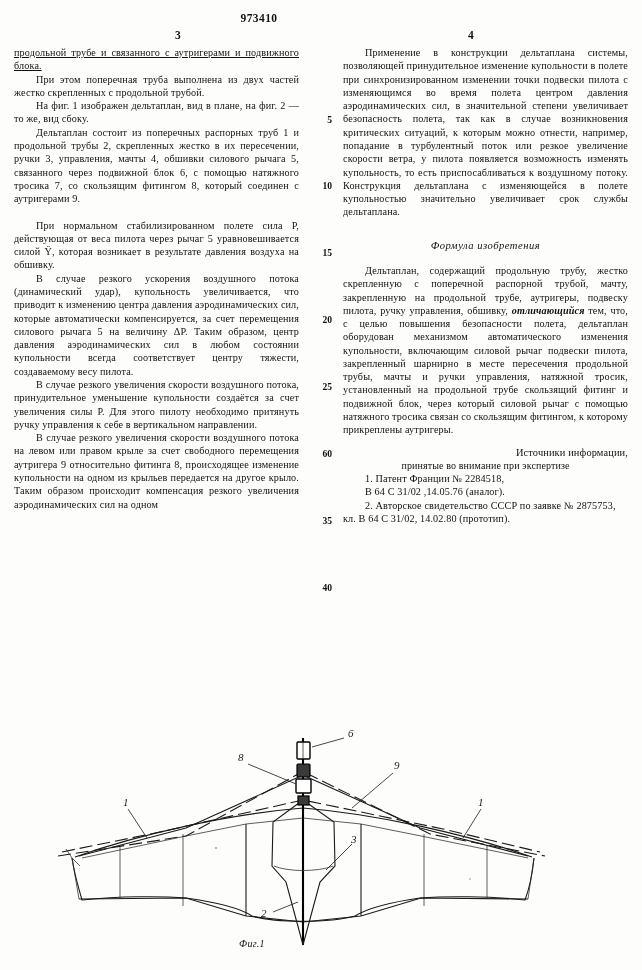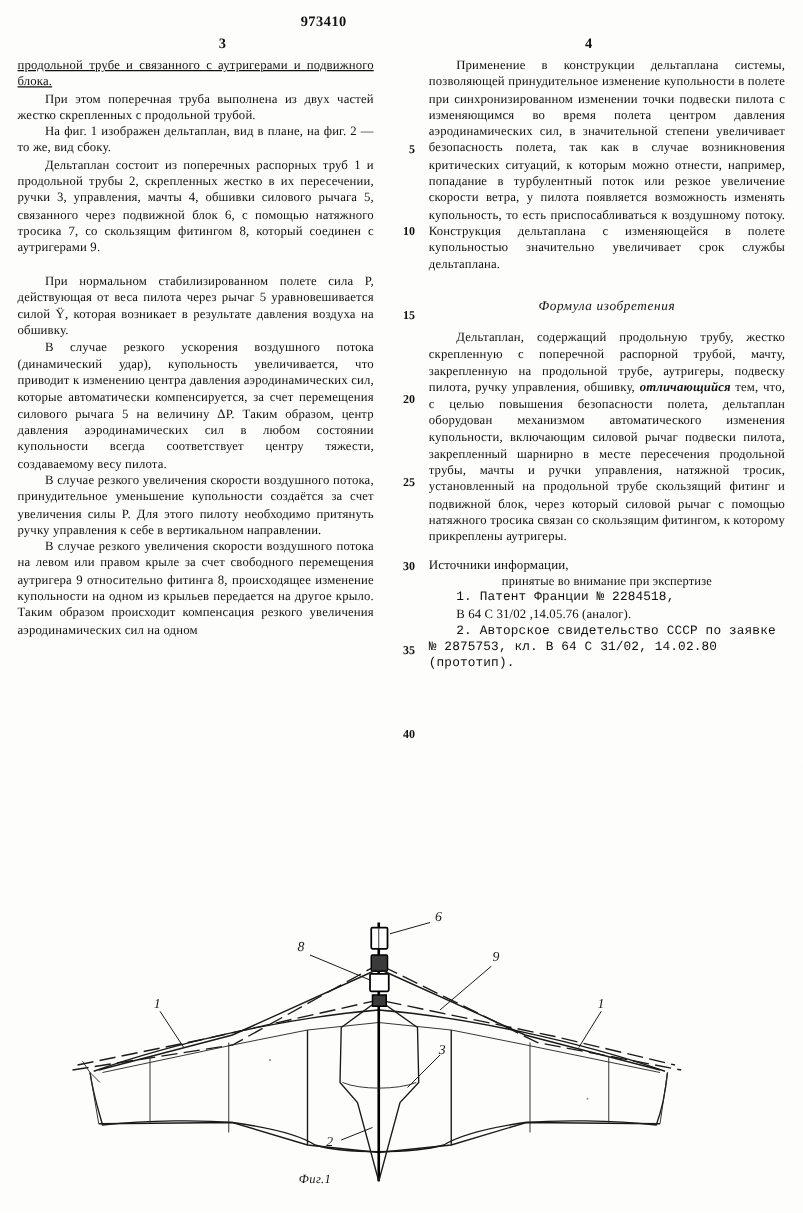--- a/index.html
+++ b/index.html
@@ -68,31 +68,31 @@
   .center-head {
     text-align: center;
     text-indent: 0 !important;
     font-style: italic;
     font-size: 10.6px;
     margin-top: 20px !important;
     margin-bottom: 12px !important;
     letter-spacing: 0.5px;
   }
   .src-head {
-    text-align: left;
+    text-align: right;
     text-indent: 0 !important;
     margin-top: 9px !important;
     font-size: 10.4px;
   }
   .src-sub {
     text-align: center;
     text-indent: 0 !important;
     font-size: 10px;
   }
-  .src-item { text-indent: 16px; text-align: left; font-family: Liberation Mono, monospace; }
+  .src-item { text-indent: 16px; text-align: left; }
   .src-cont { text-indent: 0; text-align: left; }
 
   em.ital { font-style: italic; font-weight: bold; }
 
   
   .linenums {
     position: absolute;
     left: 306px;
     top: 46px;
     width: 26px;
@@ -161,21 +161,21 @@
     <p>В случае резкого увеличения скорости воздушного потока, принудительное уменьшение купольности создаётся за счет увеличения силы Р. Для этого пилоту необходимо притянуть ручку управления к себе в вертикальном направлении.</p>
     <p>В случае резкого увеличения скорости воздушного потока на левом или правом крыле за счет свободного перемещения аутригера 9 относительно фитинга 8, происходящее изменение купольности на одном из крыльев передается на другое крыло. Таким образом происходит компенсация резкого увеличения аэродинамических сил на одном</p>
   </div>
 
   <div class="linenums">
     <span style="top:68px">5</span>
     <span style="top:134px">10</span>
     <span style="top:201px">15</span>
     <span style="top:268px">20</span>
     <span style="top:335px">25</span>
-    <span style="top:402px">30</span>
+    <span style="top:402px">60</span>
     <span style="top:469px">35</span>
     <span style="top:536px">40</span>
   </div>
 
   <div class="col right">
     <p>Применение в конструкции дельтаплана системы, позволяющей принудительное изменение купольности в полете при синхронизированном изменении точки подвески пилота с изменяющимся во время полета центром давления аэродинамических сил, в значительной степени увеличивает безопасность полета, так как в случае возникновения критических ситуаций, к которым можно отнести, например, попадание в турбулентный поток или резкое увеличение скорости ветра, у пилота появляется возможность изменять купольность, то есть приспосабливаться к воздушному потоку. Конструкция дельтаплана с изменяющейся в полете купольностью значительно увеличивает срок службы дельтаплана.</p>
 
     <p class="center-head">Формула изобретения</p>
 
     <p><span>Дельтаплан, содержащий продольную трубу, жестко скрепленную с поперечной распорной трубой, мачту, закрепленную на продольной трубе, аутригеры, подвеску пилота, ручку управления, обшивку, </span><em class="ital">отличающийся</em><span> тем, что, с целью повышения безопасности полета, дельтаплан оборудован механизмом автоматического изменения купольности, включающим силовой рычаг подвески пилота, закрепленный шарнирно в месте пересечения продольной трубы, мачты и ручки управления, натяжной тросик, установленный на продольной трубе скользящий фитинг и подвижной блок, через который силовой рычаг с помощью натяжного тросика связан со скользящим фитингом, к которому прикреплены аутригеры.</span></p>

